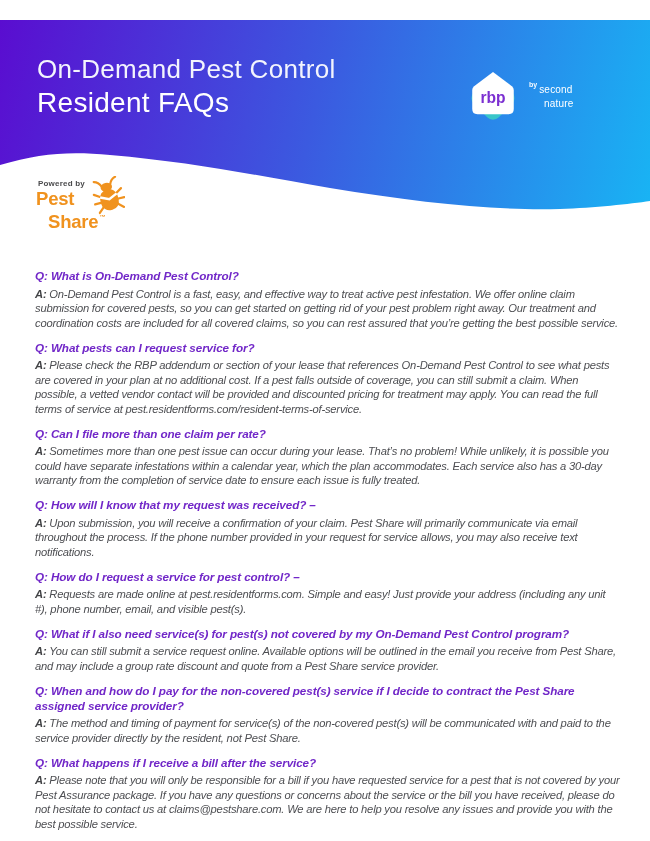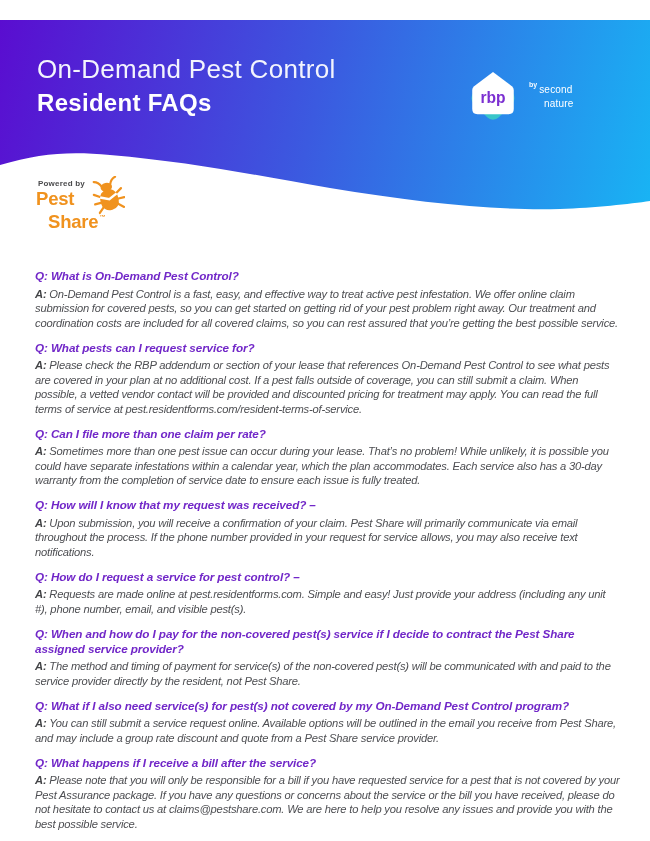--- a/index.html
+++ b/index.html
@@ -28,22 +28,22 @@
   }
   .titles { position: absolute; left: 37px; top: 33px; color: #ffffff; }
   .title-line1 {
     font-size: 26px;
     font-weight: normal;
     letter-spacing: 0.3px;
     line-height: 33px;
     color: #f3f4fd;
   }
   .title-line2 {
-    font-size: 24px;
-    font-weight: bold;
+    font-size: 28px;
+    font-weight: normal;
     letter-spacing: 0.3px;
     line-height: 33px;
     color: #ffffff;
   }
 
   
   .rbp-lockup {
     position: absolute;
     left: 466px; top: 47px;
     display: flex;
@@ -158,27 +158,27 @@
       <h3 class="question">Q: How will I know that my request was received? –</h3>
       <p class="answer"><b class="a-prefix">A:</b> <span class="a-text">Upon submission, you will receive a confirmation of your claim. Pest Share will primarily communicate via email throughout the process. If the phone number provided in your request for service allows, you may also receive text notifications.</span></p>
     </div>
 
     <div class="faq-item">
       <h3 class="question">Q: How do I request a service for pest control? –</h3>
       <p class="answer"><b class="a-prefix">A:</b> <span class="a-text">Requests are made online at pest.residentforms.com. Simple and easy! Just provide your address (including any unit #), phone number, email, and visible pest(s).</span></p>
     </div>
 
     <div class="faq-item">
-      <h3 class="question">Q: When and how do I pay for the non-covered pest(s) service if I decide to contract the Pest Share assigned service provider?</h3>
-      <p class="answer"><b class="a-prefix">A:</b> <span class="a-text">The method and timing of payment for service(s) of the non-covered pest(s) will be communicated with and paid to the service provider directly by the resident, not Pest Share.</span></p>
+      <h3 class="question">Q: What if I also need service(s) for pest(s) not covered by my On-Demand Pest Control program?</h3>
+      <p class="answer"><b class="a-prefix">A:</b> <span class="a-text">You can still submit a service request online. Available options will be outlined in the email you receive from Pest Share, and may include a group rate discount and quote from a Pest Share service provider.</span></p>
     </div>
 
     <div class="faq-item">
-      <h3 class="question">Q: What if I also need service(s) for pest(s) not covered by my On-Demand Pest Control program?</h3>
-      <p class="answer"><b class="a-prefix">A:</b> <span class="a-text">You can still submit a service request online. Available options will be outlined in the email you receive from Pest Share, and may include a group rate discount and quote from a Pest Share service provider.</span></p>
+      <h3 class="question">Q: When and how do I pay for the non-covered pest(s) service if I decide to contract the Pest Share assigned service provider?</h3>
+      <p class="answer"><b class="a-prefix">A:</b> <span class="a-text">The method and timing of payment for service(s) of the non-covered pest(s) will be communicated with and paid to the service provider directly by the resident, not Pest Share.</span></p>
     </div>
 
     <div class="faq-item">
       <h3 class="question">Q: What happens if I receive a bill after the service?</h3>
       <p class="answer"><b class="a-prefix">A:</b> <span class="a-text">Please note that you will only be responsible for a bill if you have requested service for a pest that is not covered by your Pest Assurance package. If you have any questions or concerns about the service or the bill you have received, please do not hesitate to contact us at claims@pestshare.com. We are here to help you resolve any issues and provide you with the best possible service.</span></p>
     </div>
   </div>
 
 </div>
 

